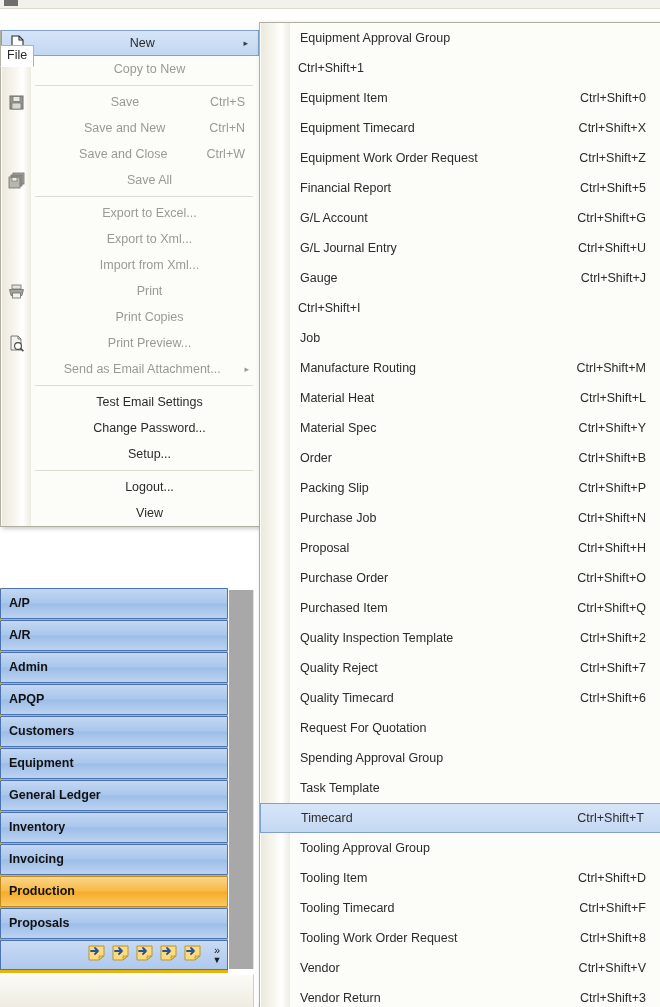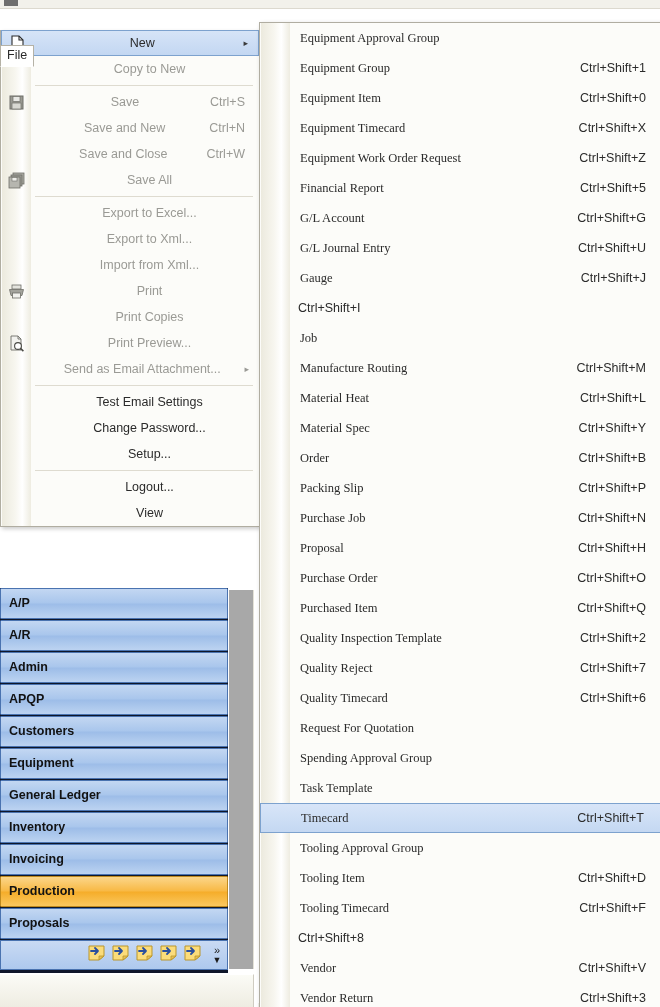--- a/index.html
+++ b/index.html
@@ -136,36 +136,36 @@
   }
   .sm-list { position: relative; z-index: 2; padding-top: 0px; }
   .sm-item {
     position: relative;
     display: flex; align-items: center;
     height: 30px;
     color: #2b2b2b;
     white-space: nowrap;
   }
   .sm-item .ico { width: 38px; min-width: 38px; height: 30px; }
-  .sm-item .lbl { flex: 1 1 auto; padding-left: 2px; line-height: 30px; font-family: Liberation Serif, serif; }
+  .sm-item .lbl { flex: 1 1 auto; padding-left: 2px; line-height: 30px; }
   .sm-item .acc { padding-right: 16px; line-height: 30px; color: #2b2b2b; }
   .sm-item.selected {
     background: linear-gradient(to bottom, #d8e5f8 0%, #c4d8f2 100%);
     border: 1px solid #7da2ce;
     height: 28px;
     margin-right: 1px;
   }
   .sm-item.selected .lbl, .sm-item.selected .acc { line-height: 28px; }
   .sm-item.selected .ico { height: 28px; }
 
   
   .navpane {
     position: absolute;
     left: 0px; top: 588px; width: 228px; height: 385px;
-    background: #0f172a;
+    background: #eab308;
     z-index: 30;
   }
   .nav-item {
     position: relative;
     height: 31px;
     margin: 0 0 1px 0;
     border: 1px solid #4a73b0;
     border-radius: 1px;
     background: linear-gradient(to bottom, #c3d7f2 0%, #a9c6ec 48%, #9dbde8 52%, #bcd3f1 100%);
     display: flex; align-items: center;
@@ -356,21 +356,20 @@
     <div class="submenu">
       <div class="submenu-gutter"></div>
       <div class="sm-list" id="smlist">
           <div class="sm-item">
             <span class="ico"></span>
             <span class="lbl">Equipment Approval Group</span>
             <span class="acc"></span>
           </div>
           <div class="sm-item">
             <span class="ico"></span>
-            <span class="lbl">Equipment Group</span>
             <span class="acc">Ctrl+Shift+1</span>
           </div>
           <div class="sm-item">
             <span class="ico"></span>
             <span class="lbl">Equipment Item</span>
             <span class="acc">Ctrl+Shift+0</span>
           </div>
           <div class="sm-item">
             <span class="ico"></span>
             <span class="lbl">Equipment Timecard</span>
@@ -500,20 +499,21 @@
             <span class="lbl">Tooling Item</span>
             <span class="acc">Ctrl+Shift+D</span>
           </div>
           <div class="sm-item">
             <span class="ico"></span>
             <span class="lbl">Tooling Timecard</span>
             <span class="acc">Ctrl+Shift+F</span>
           </div>
           <div class="sm-item">
             <span class="ico"></span>
+            <span class="lbl">Tooling Work Order Request</span>
             <span class="acc">Ctrl+Shift+8</span>
           </div>
           <div class="sm-item">
             <span class="ico"></span>
             <span class="lbl">Vendor</span>
             <span class="acc">Ctrl+Shift+V</span>
           </div>
           <div class="sm-item">
             <span class="ico"></span>
             <span class="lbl">Vendor Return</span>

